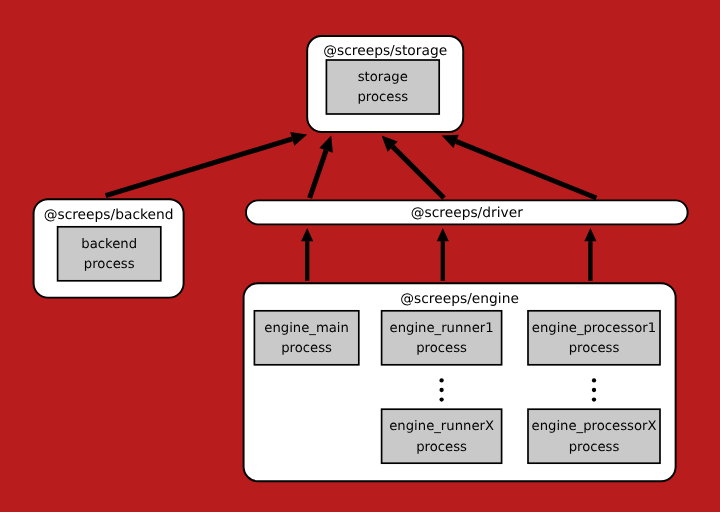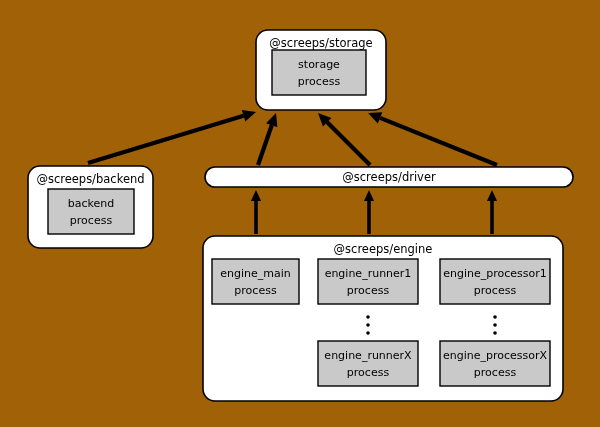--- a/index.html
+++ b/index.html
@@ -11,21 +11,21 @@
   body {
     width: 600px;
     height: 427px;
     font-family: "DejaVu Sans", sans-serif;
     overflow: hidden;
   }
   #diagram-root {
     position: relative;
     width: 600px;
     height: 427px;
-    background: #a16207;
+    background: #b91c1c;
   }
   svg#diagram {
     display: block;
     width: 600px;
     height: 427px;
   }
   .pkg-box {
     fill: #ffffff;
     stroke: #000000;
     stroke-width: 1.6;

